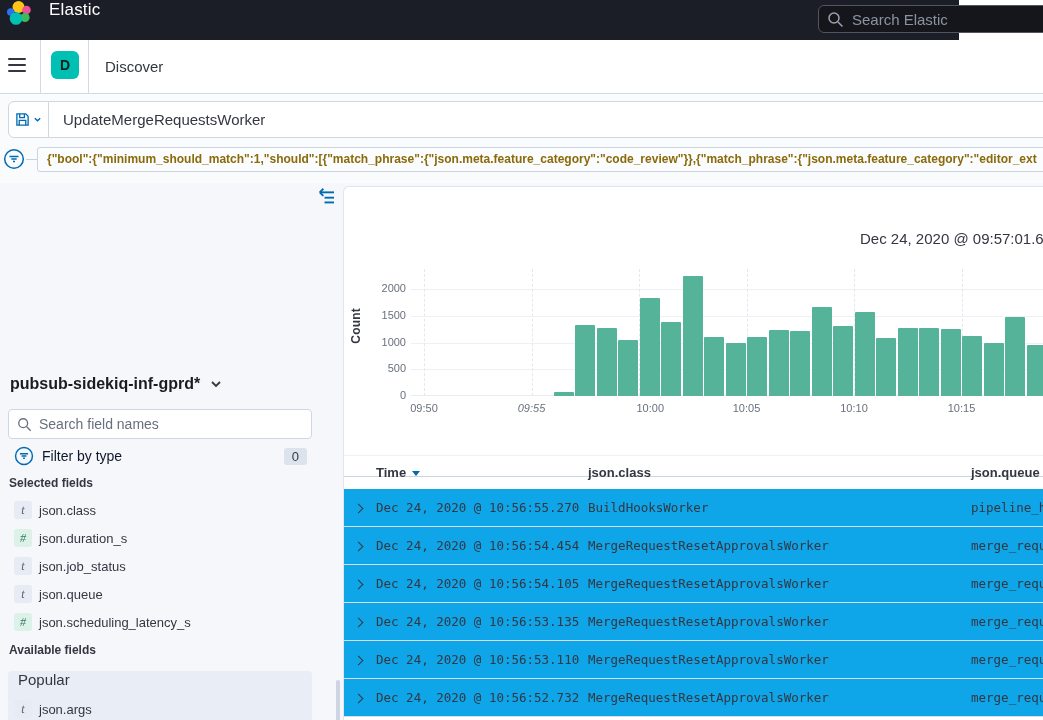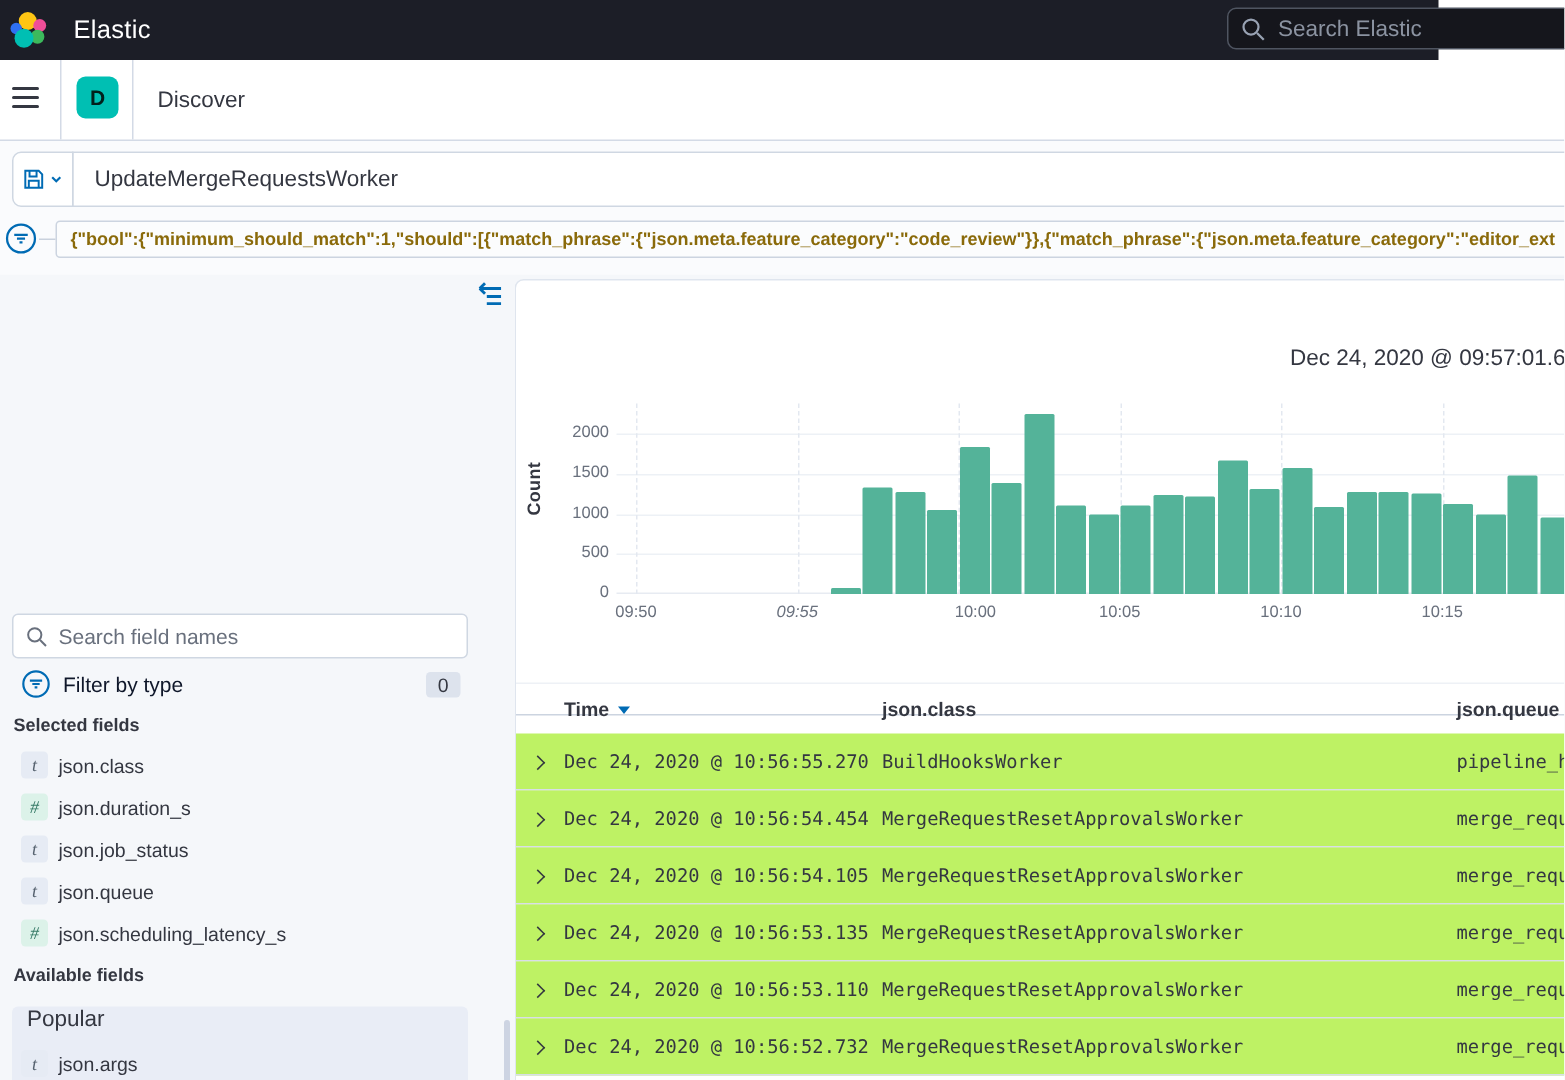--- a/index.html
+++ b/index.html
@@ -5,21 +5,21 @@
   * { box-sizing: border-box; margin: 0; padding: 0; }
   html,body { width:1043px; height:720px; overflow:hidden; }
   body { font-family:"Liberation Sans", sans-serif; background:#fff; }
   .stage { position:relative; width:1043px; height:720px; overflow:hidden; background:#fff; }
 
   
   .strip-upper { position:absolute; left:0; top:94px; width:1043px; height:89px; background:#fafbfd; }
   .strip-lower { position:absolute; left:0; top:183px; width:1043px; height:537px; background:#f5f7fa; }
 
   
-  .top-header { position:absolute; left:0; top:0; width:959px; height:40px; background:#1c1e27; display:flex; align-items:center; z-index:5; }
+  .top-header { position:absolute; left:0; top:0; width:959px; height:40px; background:#1c1e27; display:flex; align-items:flex-start; z-index:5; }
   .logo { margin-left:6px; width:27px; height:27px; cursor:pointer; }
   .brand { color:#ffffff; font-size:17px; margin-left:16px; font-weight:400; letter-spacing:.2px; }
   .hsearch { position:absolute; left:818px; top:5px; width:232px; height:28px; background:#15161c; border:1px solid #4f5561; border-radius:6px; display:flex; align-items:center; padding:0 8px; gap:8px; }
   .hsearch input { background:transparent; border:none; outline:none; color:#d4dae5; font-size:15px; width:170px; font-family:"Liberation Sans",sans-serif; }
   .hsearch input::placeholder { color:#8b93a1; }
 
   
   .nav-bar { position:absolute; left:0; top:40px; width:1043px; height:54px; background:#fff; border-bottom:1px solid #d3dae6; z-index:4; }
   .hamburger { position:absolute; left:8px; top:18px; width:18px; height:14px; display:flex; flex-direction:column; justify-content:space-between; cursor:pointer; }
   .hamburger i { display:block; height:2px; background:#343741; border-radius:1px; }
@@ -71,21 +71,21 @@
   .baseline { position:absolute; left:0; bottom:0; width:640px; height:1px; background:#e7ebf2; }
   .vgrid { position:absolute; top:0; bottom:0; width:0; border-left:1px dashed #e3e8f0; }
   .bar { position:absolute; bottom:0; width:20px; border-radius:1px 1px 0 0; cursor:crosshair; }
 
   
   .thead { position:absolute; left:0; top:268px; width:700px; height:22px; border-top:1px solid #eef1f6; border-bottom:1px solid #ccd4e0; background:#fff; }
   .th { position:absolute; top:0; line-height:33px; font-weight:bold; font-size:13px; color:#343741; cursor:pointer; white-space:nowrap; }
   .th-time { left:32px; } .th-class { left:244px; } .th-queue { left:627px; }
   .sort-arrow { display:inline-block; width:0; height:0; border-left:4px solid transparent; border-right:4px solid transparent; border-top:5px solid #006bb4; margin-left:6px; vertical-align:middle; }
   #table-body { position:absolute; left:0; top:302px; width:700px; }
-  .trow { position:relative; height:38px; border-bottom:1px solid #d8dee8; background:#bef264; }
+  .trow { position:relative; height:38px; border-bottom:1px solid #d8dee8; background:#0ea5e9; }
   .cell { position:absolute; top:0; line-height:38px; font-family:"DejaVu Sans Mono", monospace; font-size:12.5px; color:#343741; white-space:nowrap; }
   .cell-time { left:32px; } .cell-class { left:244px; } .cell-queue { left:627px; }
   .chev { position:absolute; left:11px; top:16px; width:7px; height:7px; border-top:1.6px solid #343741; border-right:1.6px solid #343741; transform:rotate(45deg); cursor:pointer; }
 </style>
 </head>
 <body>
 
 <div class="stage">
   <div class="strip-upper"></div>
   <div class="strip-lower"></div>
@@ -137,20 +137,26 @@
   <div class="filter-icon">
     <svg width="22" height="22" viewBox="0 0 22 22" fill="none" stroke="#006bb4" stroke-width="1.5">
         <circle cx="11" cy="11" r="9.3"></circle>
         <path d="M6.5 8.5h9M8.3 11h5.4M10 13.5h2"></path>
       </svg>
   </div>
   <div class="filter-connector"></div>
   <div class="filter-pill"><span>{"bool":{"minimum_should_match":1,"should":[{"match_phrase":{"json.meta.feature_category":"code_review"}},{"match_phrase":{"json.meta.feature_category":"editor_ext</span></div>
 
   <div class="sidebar">
+    <div class="index-sel">
+      <span class="index-name">pubsub-sidekiq-inf-gprd*</span>
+      <svg width="16" height="16" viewBox="0 0 16 16" fill="none" stroke="#343741" stroke-width="1.8">
+          <path d="M4 6l4 4 4-4"></path>
+        </svg>
+    </div>
     <div class="fsearch">
       <svg width="15" height="15" viewBox="0 0 17 17" fill="none" stroke="#69707d" stroke-width="1.5">
           <circle cx="7" cy="7" r="5"></circle>
           <path d="M11 11 L15.5 15.5"></path>
         </svg>
       <input placeholder="Search field names" style="">
     </div>
     <div class="ftype-row">
       <svg width="20" height="20" viewBox="0 0 22 22" fill="none" stroke="#006bb4" stroke-width="1.6">
           <circle cx="11" cy="11" r="9.3"></circle>

